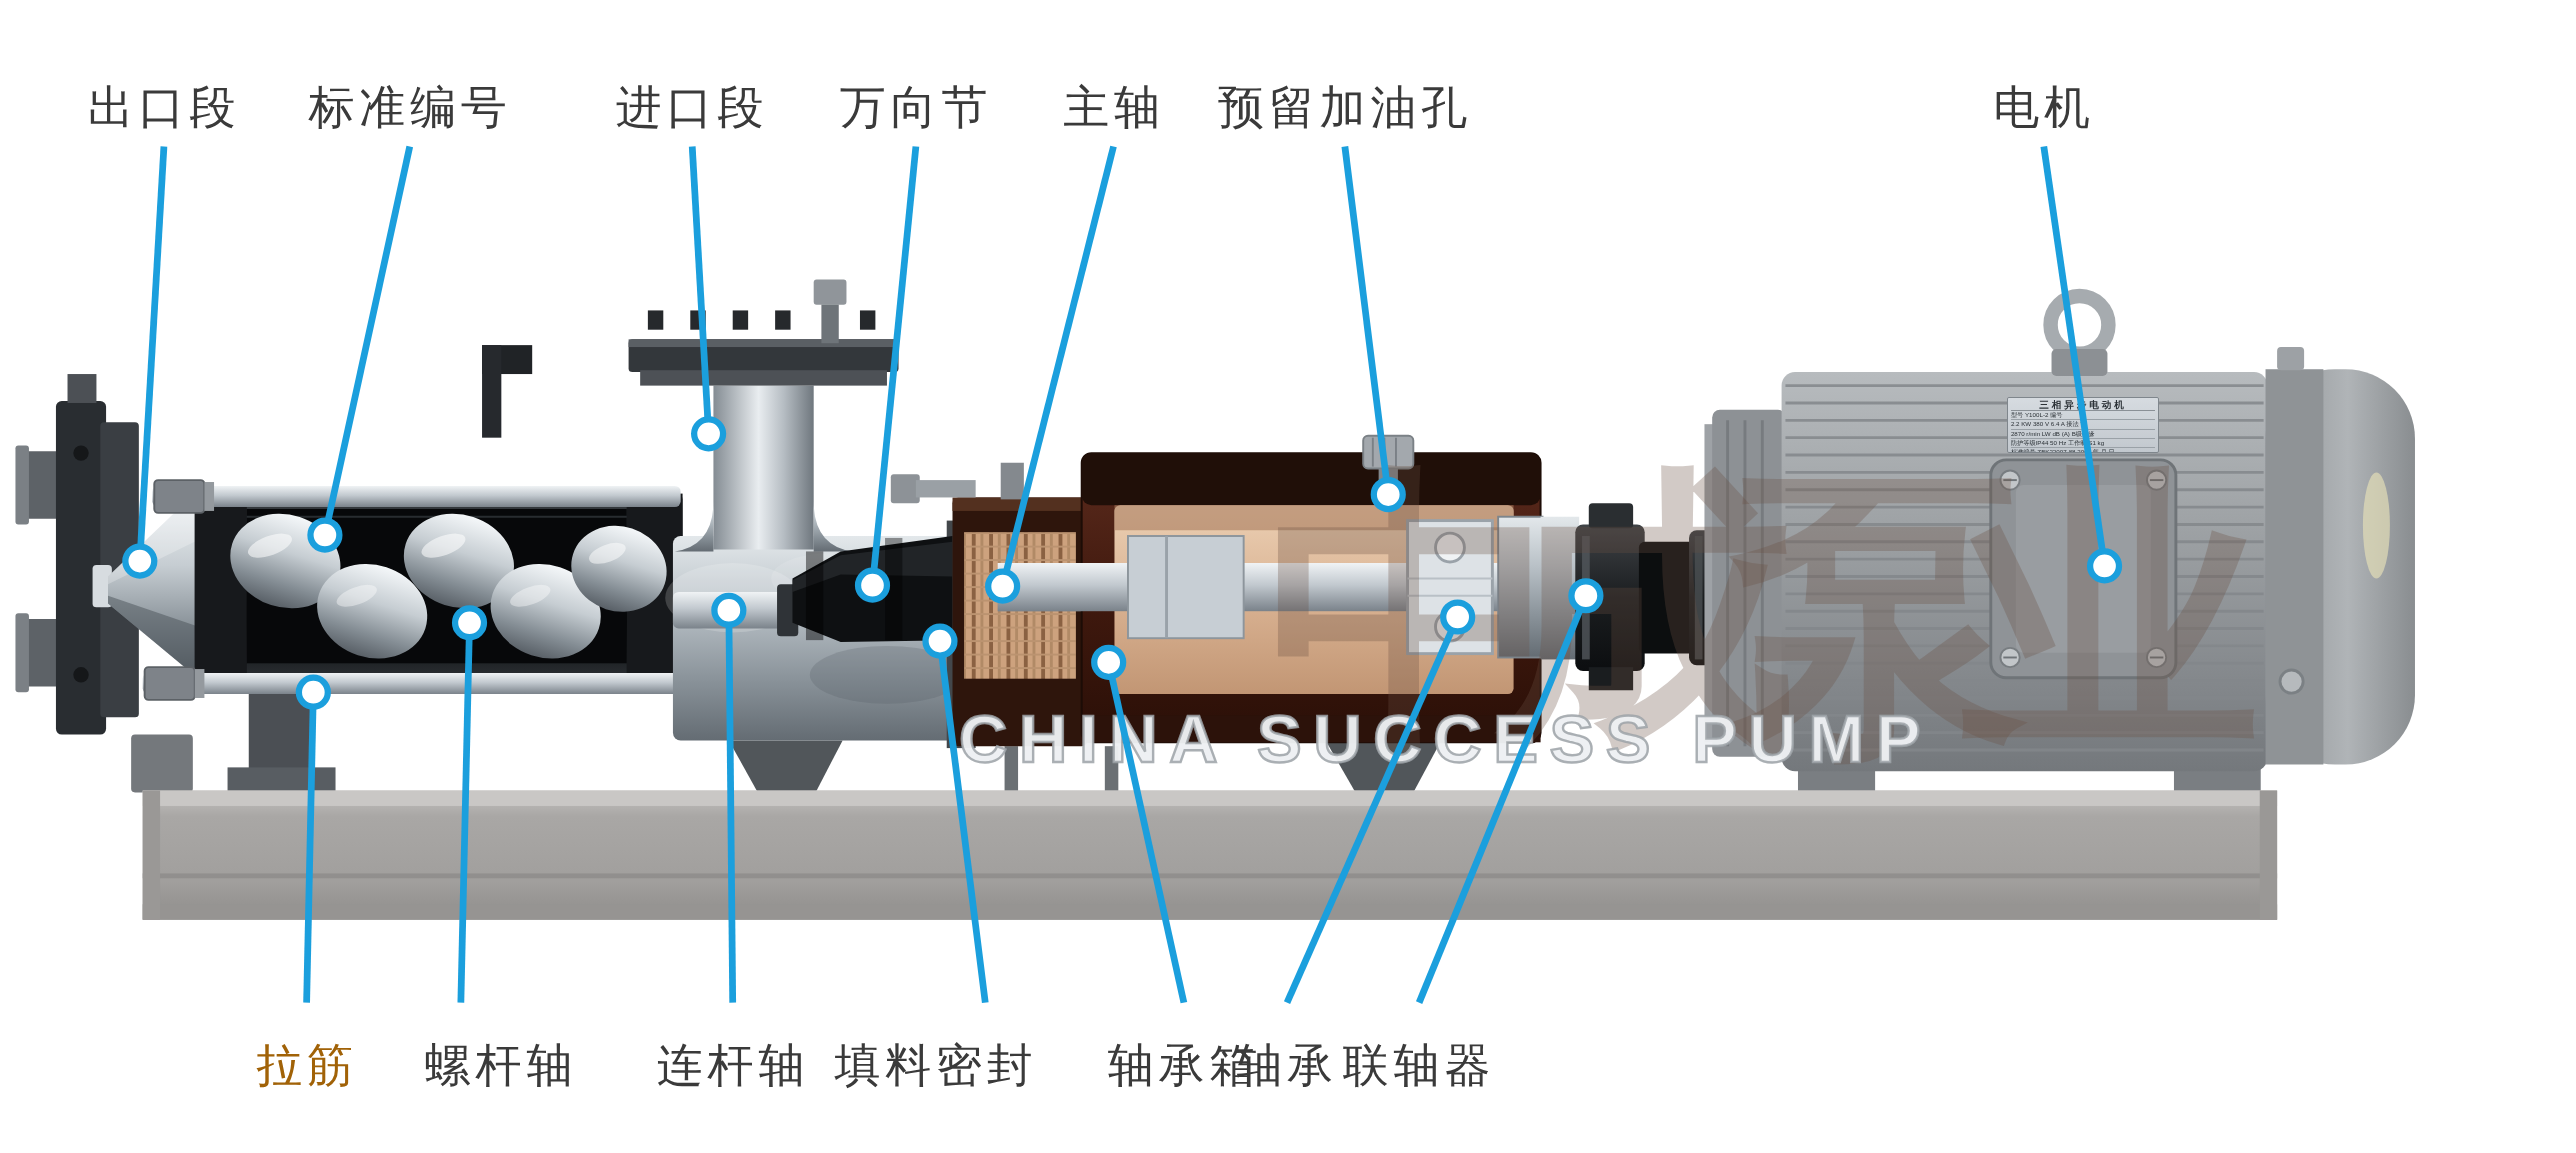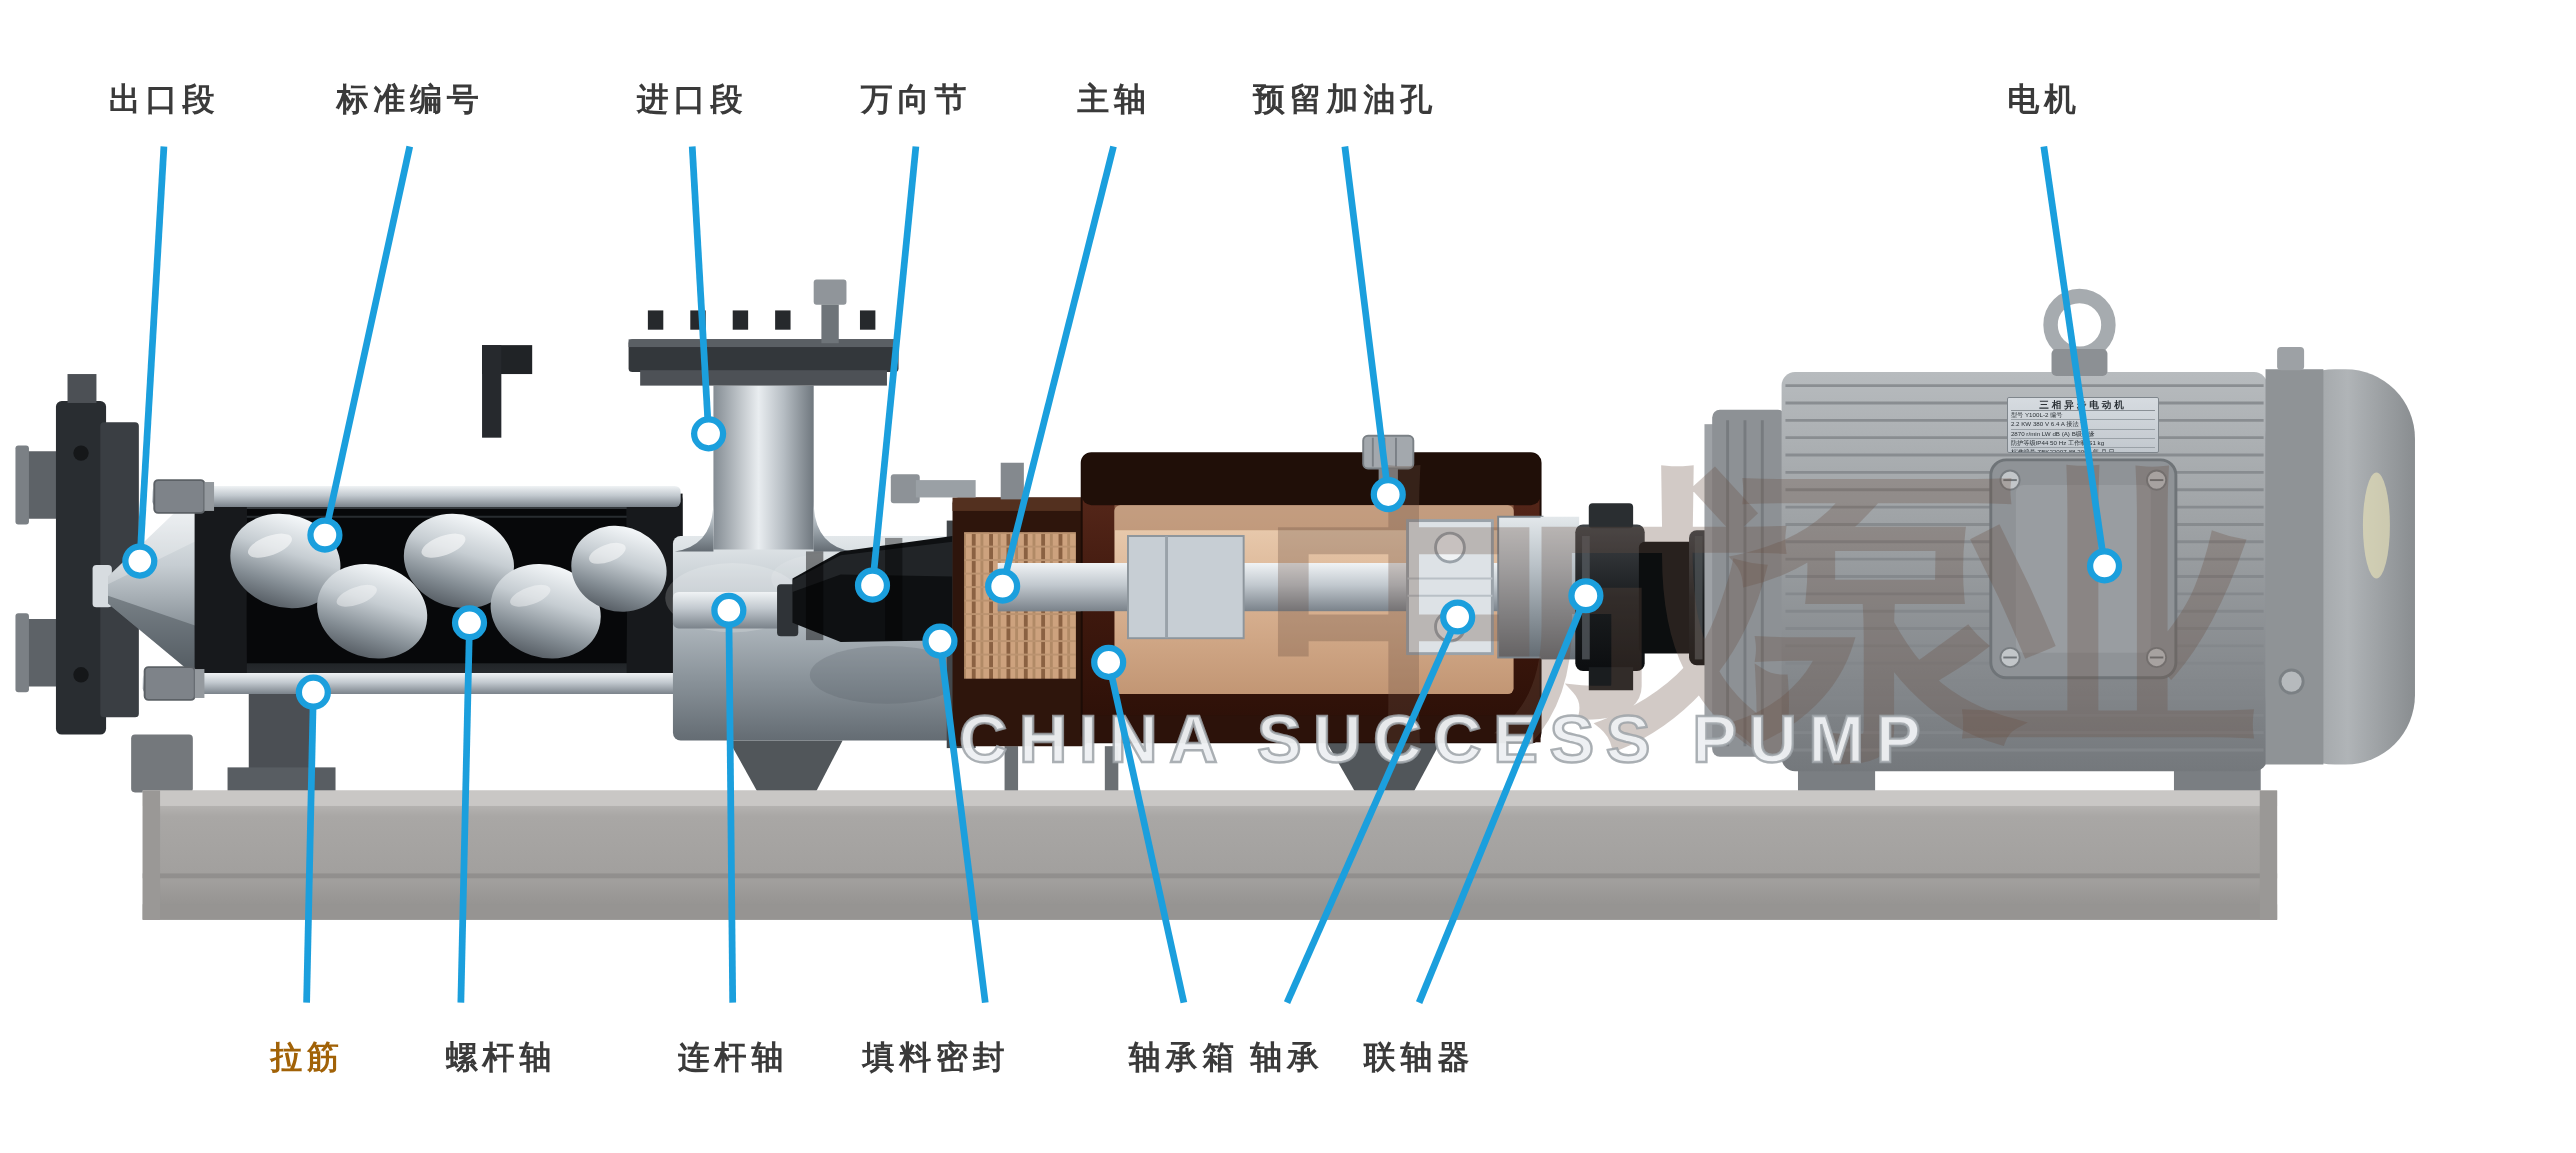--- a/index.html
+++ b/index.html
@@ -2,21 +2,21 @@
 <html><head>
 <meta charset="utf-8">
 <style>
   html,body{margin:0;padding:0;background:#ffffff;}
   #stage{position:relative;width:2576px;height:1153px;background:#ffffff;overflow:hidden;
          font-family:"Liberation Sans","DejaVu Sans",sans-serif;}
   #machine-svg,#leader-svg{position:absolute;left:0;top:0;}
   #leader-svg{pointer-events:none;}
   .part-label{
     position:absolute;transform:translateX(-50%);
-    font-size:32px;font-weight:700;letter-spacing:4.8px;color:#3a3a3a;
+    font-size:46px;font-weight:400;letter-spacing:4.8px;color:#3a3a3a;
     white-space:nowrap;line-height:1.05;
   }
   
   .wm{position:absolute;pointer-events:none;white-space:nowrap;}
   #wm-acronym{left:125px;top:386px;font-size:463px;font-weight:700;letter-spacing:-17.4px;
     color:rgba(203,219,234,0.50);}
   #wm-cn{left:1266px;top:415px;font-size:299px;font-weight:700;letter-spacing:-67px;
     color:rgba(105,78,66,0.30);}
   #wm-en{left:959px;top:700px;font-size:67px;font-weight:800;letter-spacing:11.6px;
     color:rgba(242,244,246,0.92);-webkit-text-stroke:2.4px rgba(158,163,168,0.85);

